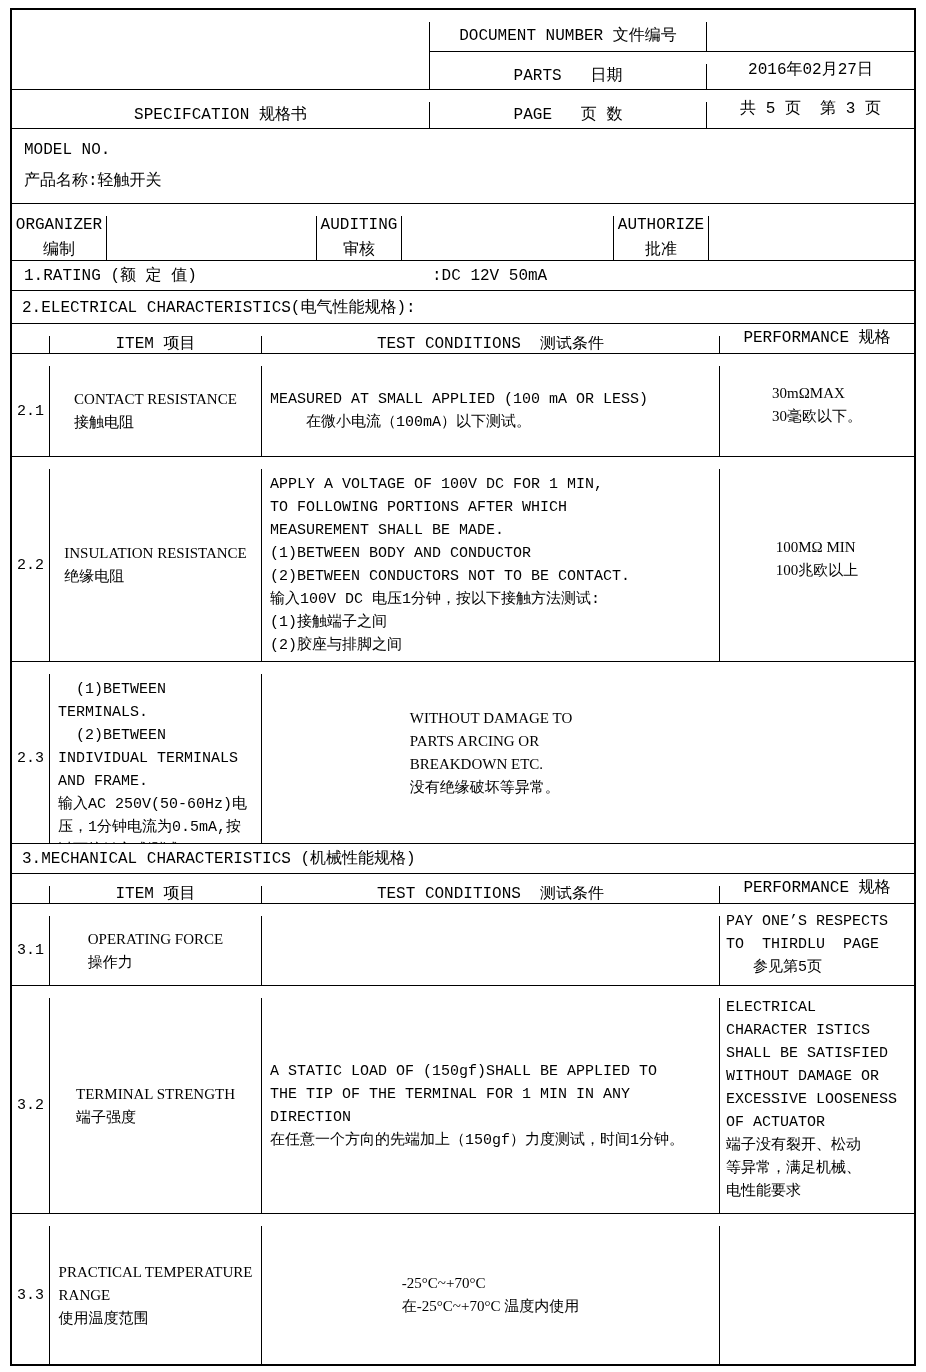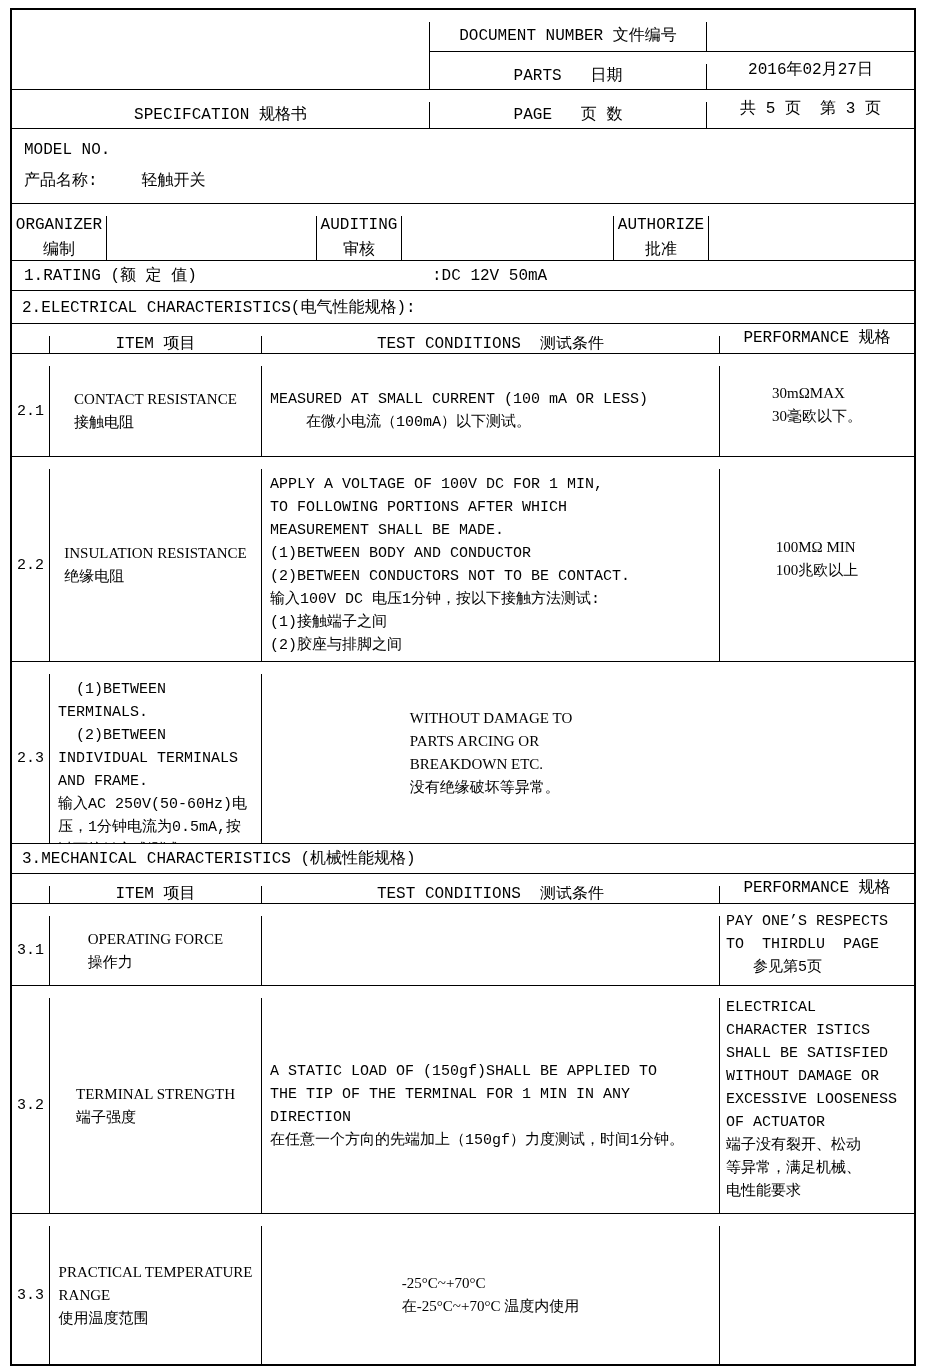--- a/index.html
+++ b/index.html
@@ -49,21 +49,21 @@
   
   .model {
     height: 75px;
     border-bottom: 1px solid #000;
     display: flex;
     flex-direction: column;
     justify-content: space-evenly;
     padding-left: 12px;
     font-size: 16px;
   }
-  .model .product-line { display: flex; gap: 44px; }
+  .model .product-line { display: flex; }
 
   
   .signoff {
     display: grid;
     grid-template-columns: 95px 210px 85px 212px 95px 1fr;
     height: 57px;
     border-bottom: 1px solid #000;
     font-size: 16px;
   }
   .signoff .cell { white-space: pre-line; text-align: center; line-height: 25px; }
@@ -162,21 +162,21 @@
       <div class="cell bR"></div>
       <div class="cell bR">ITEM 项目</div>
       <div class="cell bR">TEST CONDITIONS  测试条件</div>
       <div class="cell">PERFORMANCE 规格</div>
     </div>
 
     <div class="char-row r21">
       <div class="cell bR">2.1</div>
       <div class="cell bR center">CONTACT RESISTANCE
 接触电阻</div>
-      <div class="cell bR left test-cell">MEASURED AT SMALL CURRENT (100 mA OR LESS)
+      <div class="cell bR left test-cell">MEASURED AT SMALL APPLIED (100 mA OR LESS)
     在微小电流（100mA）以下测试。</div>
       <div class="cell center perf-cell">30mΩMAX
 30毫欧以下。</div>
     </div>
 
     <div class="char-row r22">
       <div class="cell bR">2.2</div>
       <div class="cell bR center">INSULATION RESISTANCE
 绝缘电阻</div>
       <div class="cell bR left test-cell">APPLY A VOLTAGE OF 100V DC FOR 1 MIN,

